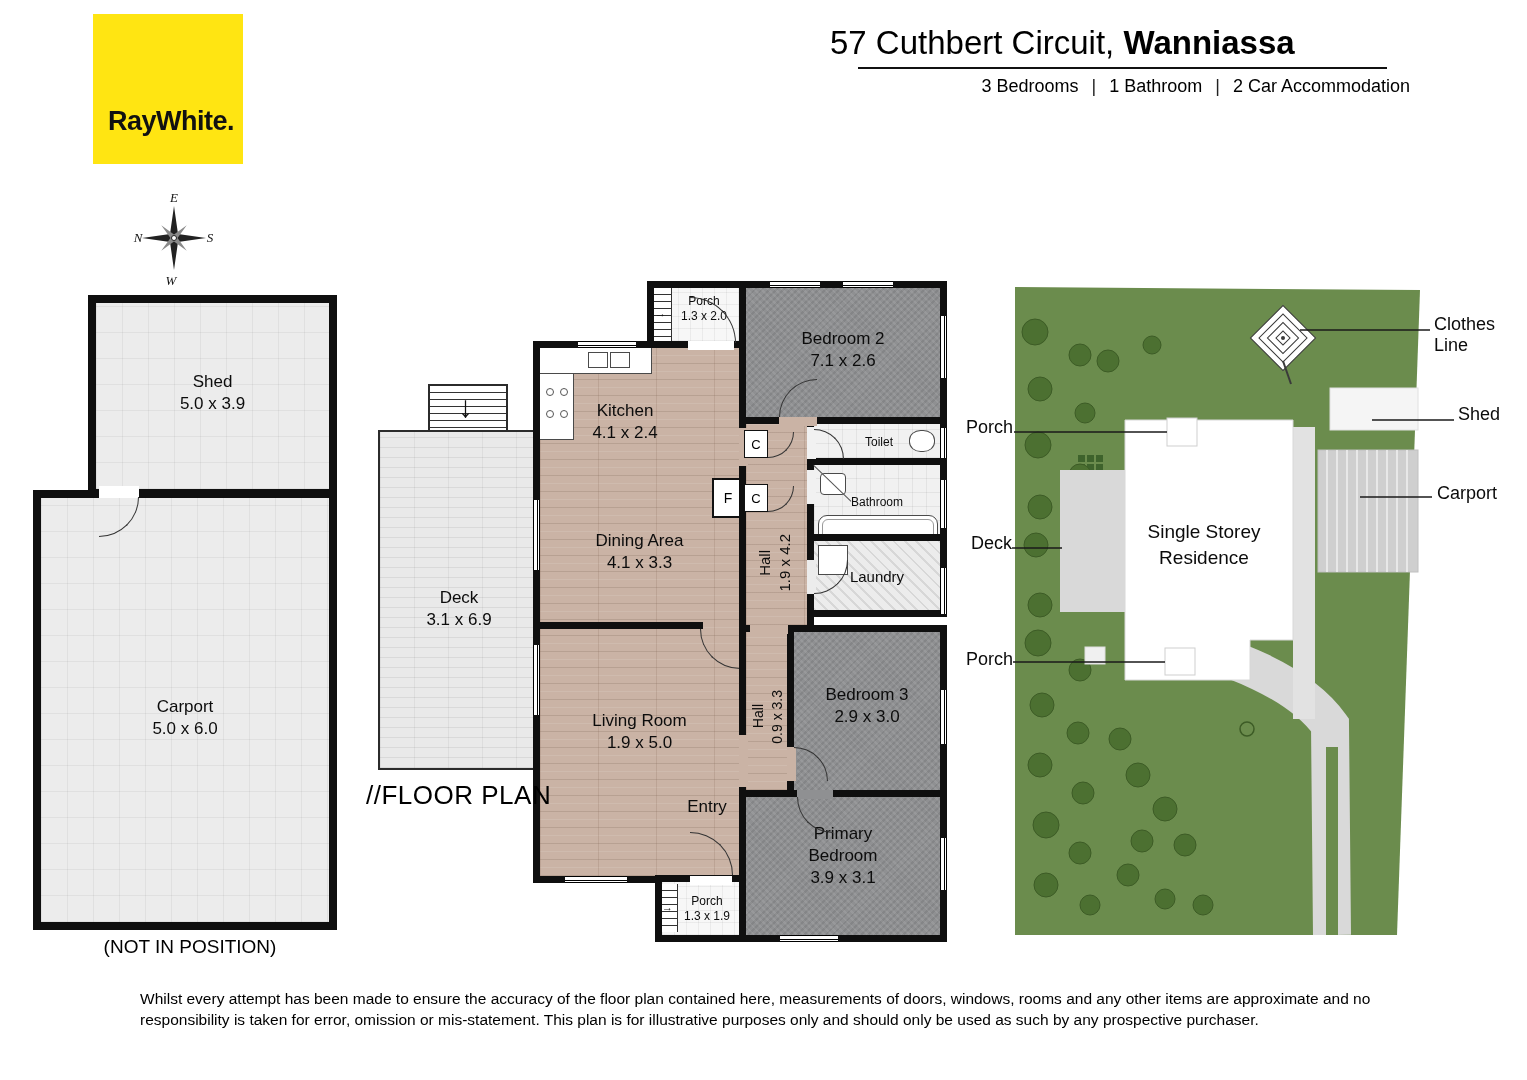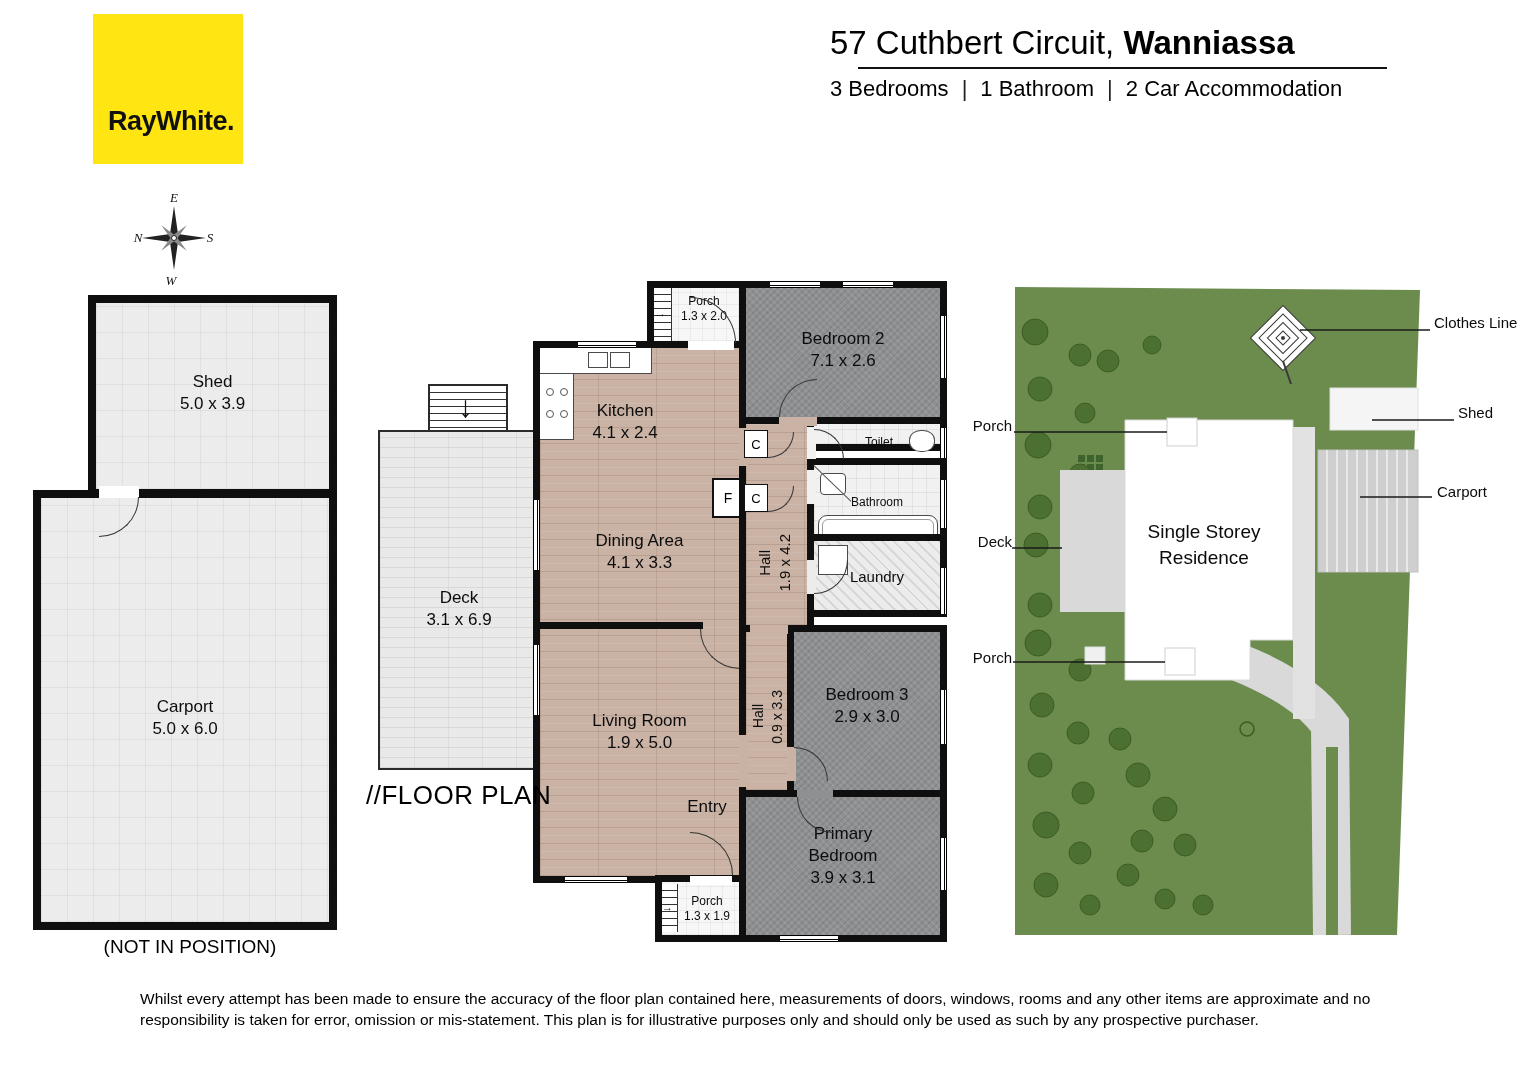--- a/index.html
+++ b/index.html
@@ -56,23 +56,23 @@
   .fix{position:absolute;background:#fff;border:1.5px solid #4a4a4a}
   .fixbox{position:absolute;background:#fff;border:2px solid #111;display:flex;align-items:center;justify-content:center;font-size:14px}
   .stairsH{position:absolute;background:#fff;background-image:repeating-linear-gradient(to bottom,transparent 0 6px,#333 6px 7px)}
   .burner{position:absolute;width:8px;height:8px;border:1.5px solid #555;border-radius:50%}
   
   .logo{position:absolute;left:93px;top:14px;width:150px;height:150px;background:var(--brand-yellow,#FFE512);
         padding:92px 0 0 15px;font-size:27px;font-weight:700;letter-spacing:-.5px;color:#111}
   .title{position:absolute;left:830px;top:24px;width:580px;font-size:33px}
   .title b{font-weight:700}
   .titleline{position:absolute;left:858px;top:67px;width:529px;height:2px;background:#111}
-  .subtitle{position:absolute;left:830px;top:76px;width:580px;text-align:left;font-size:22px}
+  .subtitle{position:absolute;left:830px;top:76px;width:580px;text-align:right;font-size:18px}
   .subtitle .sep{margin:0 13px;color:#222}
-  .sitelabel{position:absolute;font-size:15px;color:#0b0b0b}
+  .sitelabel{position:absolute;font-size:18px;color:#0b0b0b}
   .disclaimer{position:absolute;left:140px;top:988px;width:1252px;font-size:15.5px;line-height:1.38;color:#000}
   .planlabel{position:absolute;left:366px;top:780px;font-size:26px;letter-spacing:.5px;color:#000}
   .notpos{position:absolute;left:60px;top:936px;width:260px;text-align:center;font-size:19px}
   .arrow{position:absolute;color:#111;line-height:1}
 </style>
 </head>
 <body>
 
 <div id="canvas">
 
@@ -178,21 +178,21 @@
     </div>
   </div>
 
   <div class="room wood" style="left:739px;top:417px;width:75px;height:215px">
     <div class="vwrap" style="left:4px;top:71px;width:48px;height:135px">
       <span class="vtext">Hall</span>
       <span class="vtext">1.9 x 4.2</span>
     </div>
   </div>
 
-  <div class="room tile small" style="left:807px;top:417px;width:140px;height:34px">
+  <div class="room tile small" style="left:807px;top:417px;width:140px;height:48px">
     <div class="rlabel small" style="top:11px;left:30px;width:70px">
       <div class="rname">Toilet</div>
     </div>
     <div class="fix" style="left:95px;top:6px;width:26px;height:22px;border-radius:45% 45% 45% 45%"></div>
   </div>
 
   <div class="room tile small" style="left:807px;top:458px;width:140px;height:98px">
     <div class="rlabel small" style="top:30px">
       <div class="rname">Bathroom</div>
     </div>

